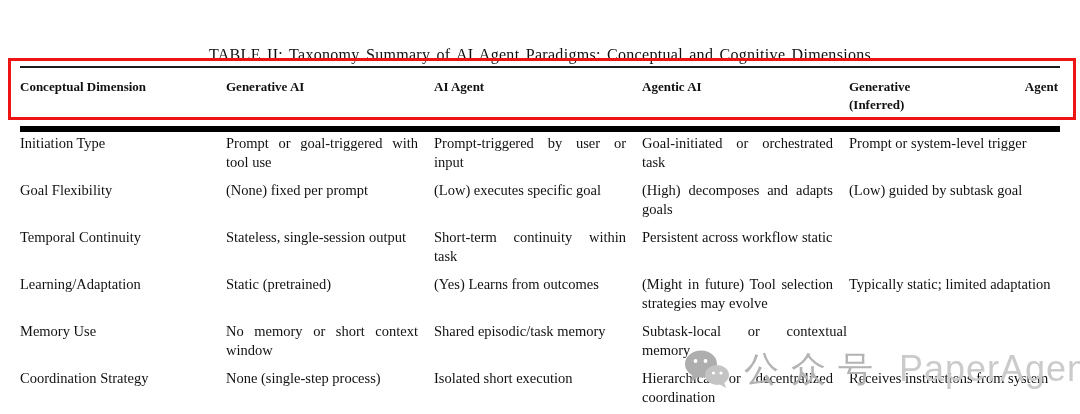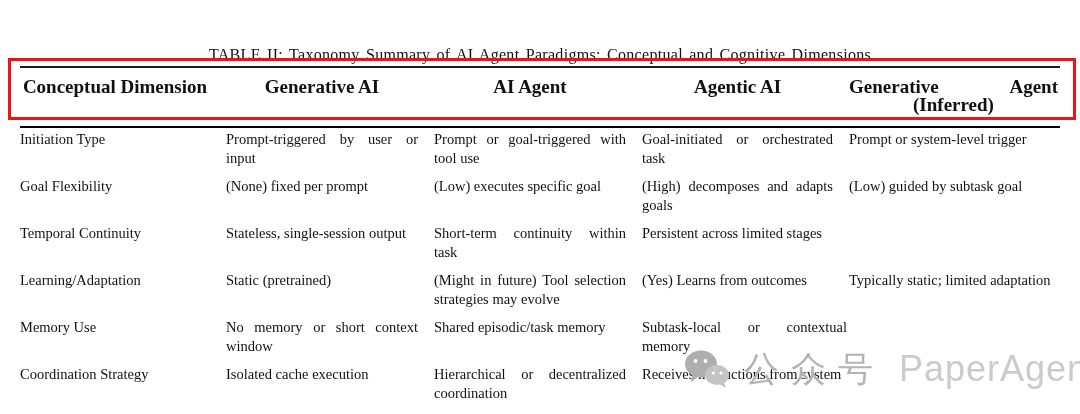--- a/index.html
+++ b/index.html
@@ -17,24 +17,23 @@
     position:absolute;left:20px;top:66px;width:1040px;
     border-top:2px solid #1c1c1c;
   }
   .grid{
     display:grid;
     grid-template-columns:206px 208px 208px 207px 211px;
   }
   .cell{padding:0 16px 0 0;box-sizing:border-box;}
   .cell.last{padding-right:2px;}
   .header-row{
-    font-weight:bold;font-size:19px;line-height:18px;
+    font-weight:bold;font-size:13px;line-height:18px;
     padding:10px 0 12px 0;
-    border-bottom:2px solid #000000;
-    text-align:center;
+    border-bottom:6px solid #000000;
   }
   .hdr-justify{display:flex;justify-content:space-between;}
   .body-rows{}
   .row{
     font-size:14.5px;line-height:18.5px;
     padding:2px 0 8px 0;
   }
   .row .cell{text-align:justify;}
   .row .cell.dim{text-align:left;}
   .red-box{
@@ -73,59 +72,60 @@
         <span>Agent</span>
       </div>
       <div>(Inferred)</div>
     </div>
   </div>
 
   <div class="body-rows">
 
     <div class="grid row">
       <div class="cell dim">Initiation Type</div>
+      <div class="cell">Prompt or goal-triggered with tool use</div>
       <div class="cell">Prompt-triggered by user or input</div>
-      <div class="cell">Prompt or goal-triggered with tool use</div>
       <div class="cell">Goal-initiated or orchestrated task</div>
       <div class="cell last">Prompt or system-level trigger</div>
     </div>
 
     <div class="grid row">
       <div class="cell dim">Goal Flexibility</div>
       <div class="cell">(None) fixed per prompt</div>
       <div class="cell">(Low) executes specific goal</div>
       <div class="cell">(High) decomposes and adapts goals</div>
       <div class="cell last">(Low) guided by subtask goal</div>
     </div>
 
     <div class="grid row">
       <div class="cell dim">Temporal Continuity</div>
       <div class="cell">Stateless, single-session output</div>
       <div class="cell">Short-term continuity within task</div>
-      <div class="cell">Persistent across limited stages</div>
+      <div class="cell">Persistent across workflow static</div>
     </div>
 
     <div class="grid row">
       <div class="cell dim">Learning/Adaptation</div>
       <div class="cell">Static (pretrained)</div>
+      <div class="cell">(Yes) Learns from outcomes</div>
       <div class="cell">(Might in future) Tool selection strategies may evolve</div>
-      <div class="cell">(Yes) Learns from outcomes</div>
       <div class="cell last">Typically static; limited adaptation</div>
     </div>
 
     <div class="grid row">
       <div class="cell dim">Memory Use</div>
       <div class="cell">No memory or short context window</div>
       <div class="cell">Shared episodic/task memory</div>
       <div class="cell last">Subtask-local or contextual memory</div>
     </div>
 
     <div class="grid row">
       <div class="cell dim">Coordination Strategy</div>
-      <div class="cell">Isolated cache execution</div>
+      <div class="cell">None (single-step process)</div>
+      <div class="cell">Isolated short execution</div>
       <div class="cell">Hierarchical or decentralized coordination</div>
       <div class="cell last">Receives instructions from system</div>
     </div>
 
   </div>
 
 </div>
 
 <div class="red-box"></div>
 

